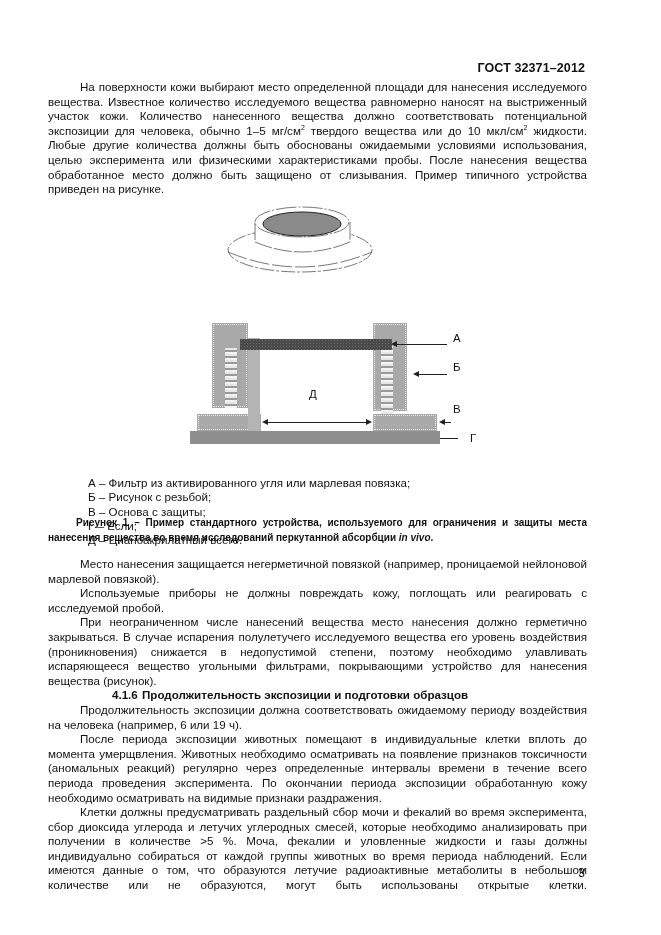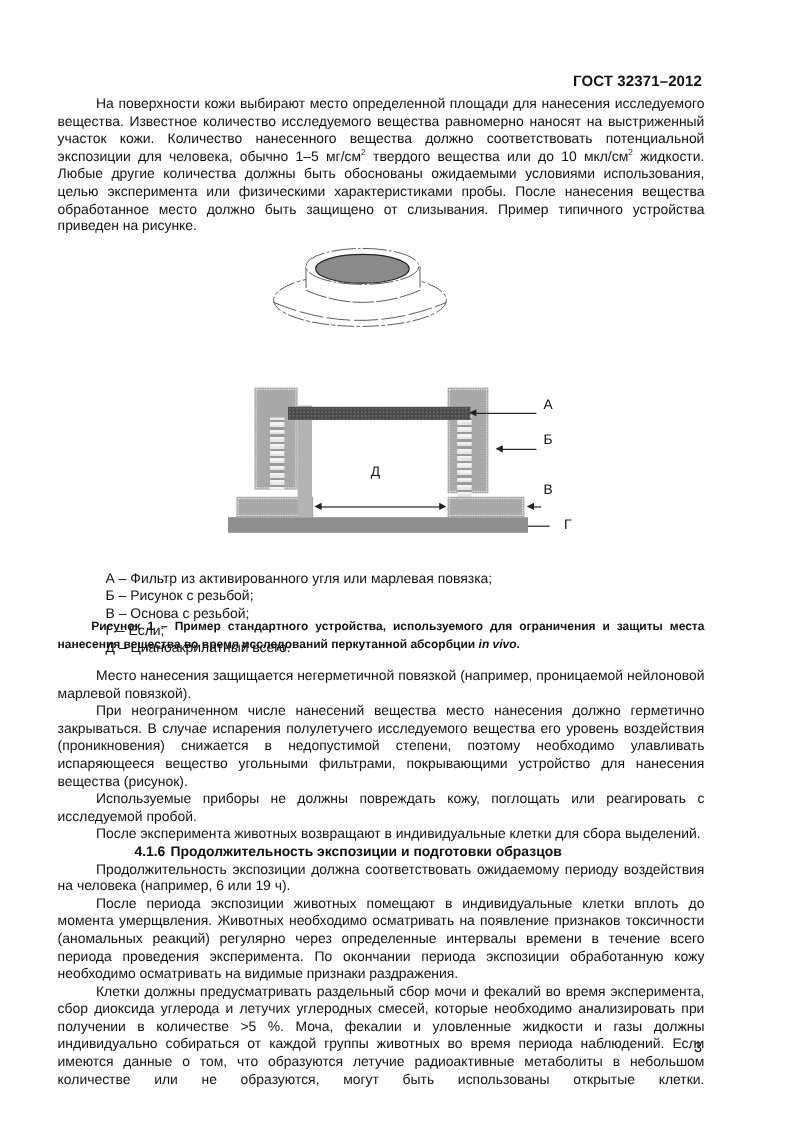--- a/index.html
+++ b/index.html
@@ -105,33 +105,32 @@
 
   <div class="arrow-line" style="left:80px; top:104px; width:103px;"></div>
   <div class="arrow-head-left" style="left:77px; top:101px;"></div>
   <div class="arrow-head-right" style="left:181px; top:101px;"></div>
   <span class="lbl" style="left:124px; top:70px;">Д</span>
 </div>
 
 <div class="legend">
   <div>А – Фильтр из активированного угля или марлевая повязка;</div>
   <div>Б – Рисунок с резьбой;</div>
-  <div>В – Основа с резьбой;</div>
+  <div>В – Основа с защиты;</div>
   <div>Г – Если;</div>
   <div>Д – Цианоакрилатный всего.</div>
 </div>
 
 <div class="caption">
   <p><span>Рисунок 1 – Пример стандартного устройства, используемого для ограничения и защиты места нанесения вещества во время исследований перкутанной абсорбции </span><i>in vivo</i><span>.</span></p>
 </div>
 
 <div class="txt block2">
   <p>Место нанесения защищается негерметичной повязкой (например, проницаемой нейлоновой марлевой повязкой).</p>
+  <p>Используемые приборы не должны повреждать кожу, поглощать или реагировать с исследуемой пробой.</p>
   <p>При неограниченном числе нанесений вещества место нанесения должно герметично закрываться. В случае испарения полулетучего исследуемого вещества его уровень воздействия (проникновения) снижается в недопустимой степени, поэтому необходимо улавливать испаряющееся вещество угольными фильтрами, покрывающими устройство для нанесения вещества (рисунок).</p>
-  <p>Используемые приборы не должны повреждать кожу, поглощать или реагировать с исследуемой пробой.</p>
-  <p>После эксперимента животных возвращают в индивидуальные клетки для сбора выделений.</p>
   <p class="section-head"><span class="num">4.1.6</span><span>Продолжительность экспозиции и подготовки образцов</span></p>
   <p>Продолжительность экспозиции должна соответствовать ожидаемому периоду воздействия на человека (например, 6 или 19 ч).</p>
   <p>После периода экспозиции животных помещают в индивидуальные клетки вплоть до момента умерщвления. Животных необходимо осматривать на появление признаков токсичности (аномальных реакций) регулярно через определенные интервалы времени в течение всего периода проведения эксперимента. По окончании периода экспозиции обработанную кожу необходимо осматривать на видимые признаки раздражения.</p>
   <p class="last-just">Клетки должны предусматривать раздельный сбор мочи и фекалий во время эксперимента, сбор диоксида углерода и летучих углеродных смесей, которые необходимо анализировать при получении в количестве &gt;5 %. Моча, фекалии и уловленные жидкости и газы должны индивидуально собираться от каждой группы животных во время периода наблюдений. Если имеются данные о том, что образуются летучие радиоактивные метаболиты в небольшом количестве или не образуются, могут быть использованы открытые клетки.</p>
 </div>
 
 <div class="page-num">3</div>
 
 </body></html>

